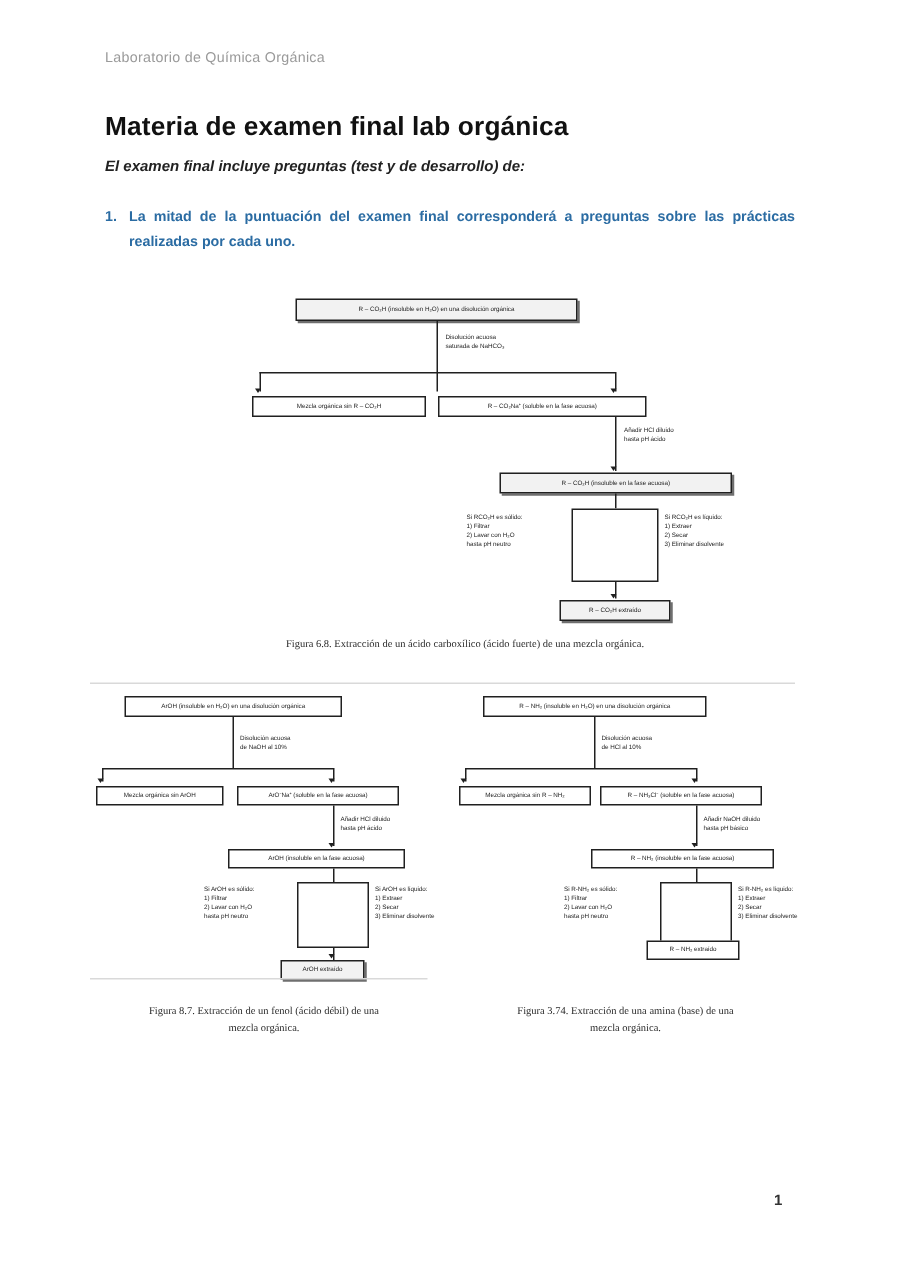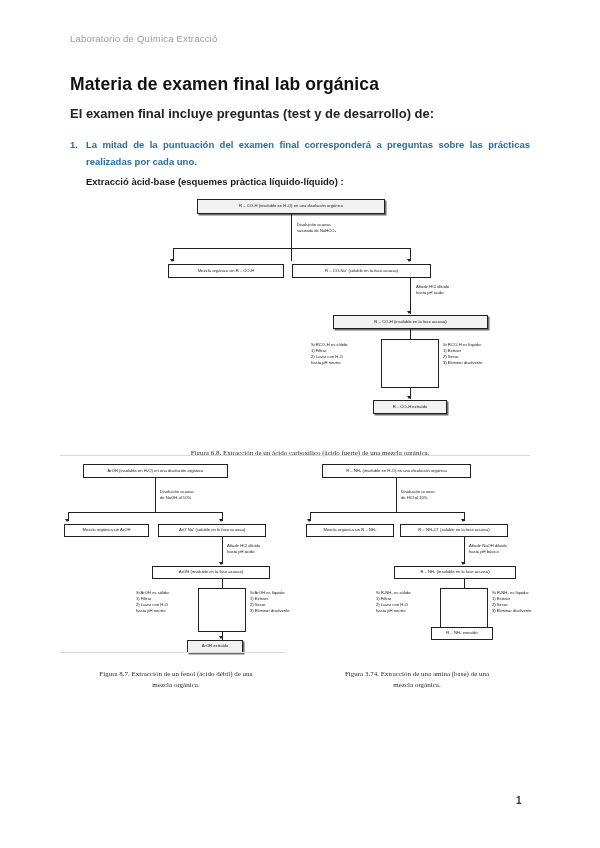--- a/index.html
+++ b/index.html
@@ -34,21 +34,22 @@
     top: 62px;
     font-size: 17.5px;
     font-weight: bold;
     color: #111111;
     letter-spacing: 0.1px;
   }
   .intro-line {
     position: absolute;
     left: 70px;
     top: 106px;
-    font-size: 13px;
+    font-size: 10px;
+    font-style: italic;
     font-weight: bold;
     color: #222222;
   }
   .list-item {
     position: absolute;
     left: 70px;
     top: 136px;
     width: 460px;
     font-size: 9.5px;
     font-weight: bold;
@@ -148,32 +149,31 @@
     font-size: 10px;
     font-weight: bold;
     color: #333333;
   }
 </style>
 </head>
 <body>
 
 <div id="page">
 
-  <div class="header-note">Laboratorio de Química Extracció</div>
+  <div class="header-note">Laboratorio de Química Orgánica</div>
 
   <h1 class="doc-title">Materia de examen final lab orgánica</h1>
 
   <div class="intro-line">El examen final incluye preguntas (test y de desarrollo) de:</div>
 
   <div class="list-item">
     <span class="num">1.</span>
     <span class="body">La mitad de la puntuación del examen final corresponderá a preguntas sobre las prácticas realizadas por cada uno.</span>
   </div>
 
-  <div class="sub-line">Extracció àcid-base (esquemes pràctica líquido-líquido) :</div>
 
   <div class="chart" style="left:0px; top:0px; width:600px; height:430px;">
 
     <div class="fbox shadow thick" style="left:197px; top:199px; width:188px; height:15px;">R – CO₂H (insoluble en H₂O) en una disolución orgánica</div>
 
     <div class="vline" style="left:291px; top:214px; height:47px;"></div>
     <div class="note" style="left:297px; top:222px; width:90px;">Disolución acuosa
 saturada de NaHCO₃</div>
 
     <div class="hline" style="left:173px; top:248px; width:237px;"></div>
@@ -202,21 +202,21 @@
 1) Extraer
 2) Secar
 3) Eliminar disolvente</div>
 
     <div class="vline" style="left:410px; top:388px; height:11px;"></div>
     <div class="arrow-down" style="left:407.4px; top:396px;"></div>
 
     <div class="fbox shadow" style="left:373px; top:400px; width:74px; height:14px;">R – CO₂H extraído</div>
   </div>
 
-  <div class="caption" style="left:140px; top:448px; width:340px;">Figura 6.8. Extracción de un ácido carboxílico (ácido fuerte) de una mezcla orgánica.</div>
+  <div class="caption" style="left:140px; top:424px; width:340px;">Figura 6.8. Extracción de un ácido carboxílico (ácido fuerte) de una mezcla orgánica.</div>
 
   <div class="rule" style="left:60px; top:455px; width:470px;"></div>
 
   <div class="chart" style="left:0px; top:0px; width:300px; height:700px;">
 
     <div class="fbox plain thick" style="left:83px; top:464px; width:145px; height:14px;">ArOH (insoluble en H₂O) en una disolución orgánica</div>
 
     <div class="vline" style="left:155px; top:478px; height:34px;"></div>
     <div class="note" style="left:160px; top:489px; width:80px;">Disolución acuosa
 de NaOH al 10%</div>

